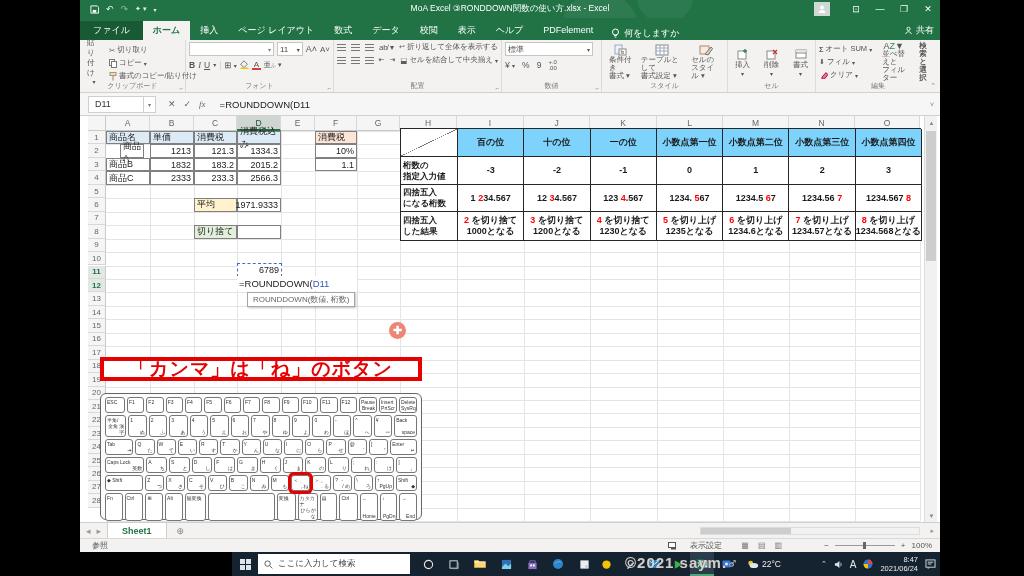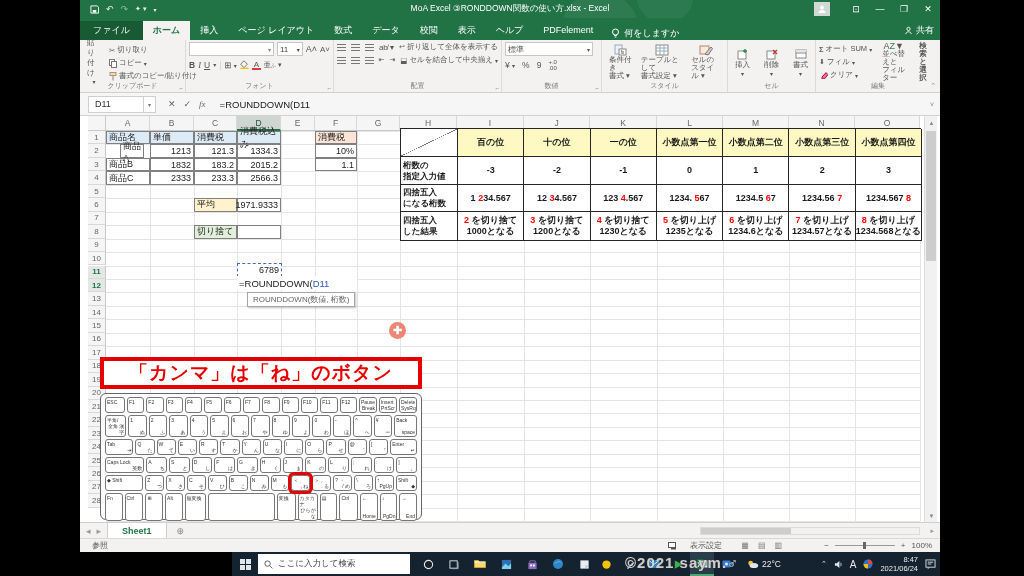--- a/index.html
+++ b/index.html
@@ -73,26 +73,26 @@
     font-size:8px; color:#666; padding:1px 5px; white-space:nowrap; }
 
   
   .reftable { position:absolute; left:320px; top:12px; width:521px; display:grid;
     grid-template-columns:57px repeat(7,66.3px); grid-template-rows:28px 28px 27px 29px;
     border-top:1.5px solid #262626; border-left:1.5px solid #262626; background:#fff; }
   .reftable > div { border-right:1.5px solid #262626; border-bottom:1.5px solid #262626;
     display:flex; flex-direction:column; align-items:center; justify-content:center;
     font-size:9px; font-weight:bold; color:#1a1a1a; line-height:11px; text-align:center; }
   .reftable .rlabel { align-items:flex-start; padding-left:2px; font-size:8.5px; white-space:pre-line; text-align:left; }
-  .reftable .rhead { background:#fef9c3; }
+  .reftable .rhead { background:#7dd3fc; }
   .reftable .diag { background:linear-gradient(to bottom right, transparent 49.4%, #777 49.4%, #777 50.8%, transparent 50.8%); }
   .redd { color:#ff0000; }
 
   
-  .annot { position:absolute; left:20px; top:241px; width:322px; height:32px; background:#fff;
+  .annot { position:absolute; left:20px; top:241px; width:322px; height:24px; background:#fff;
     border:4px solid #e60000; color:#e60000; font-size:19px; font-weight:bold;
     display:flex; align-items:center; justify-content:center; letter-spacing:1px; white-space:nowrap; }
   .kbd { position:absolute; left:20px; top:277px; width:322px; height:127px; background:#fcfcfc;
     border:1.5px solid #666; border-radius:6px; padding:3px 4px; display:flex; flex-direction:column; gap:2px; }
   .krow { display:flex; gap:2px; flex:1; }
   .key { border:1px solid #777; border-radius:3px; background:#fff; flex:1 1 0;
     display:flex; flex-direction:column; justify-content:space-between; overflow:hidden;
     font-size:5px; color:#333; line-height:6px; padding:1px 1px; }
   .key .kt { text-align:left; } .key .kb { text-align:right; }
   .key.hl { box-shadow:0 0 0 3px #e60000; position:relative; z-index:3; }

